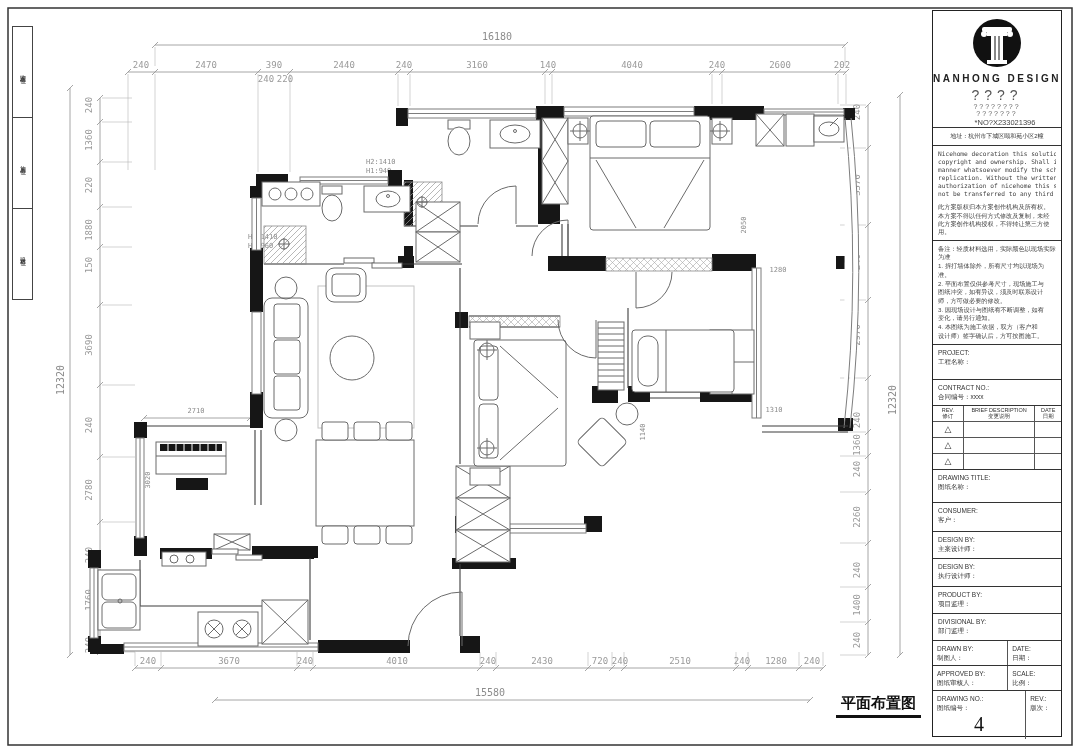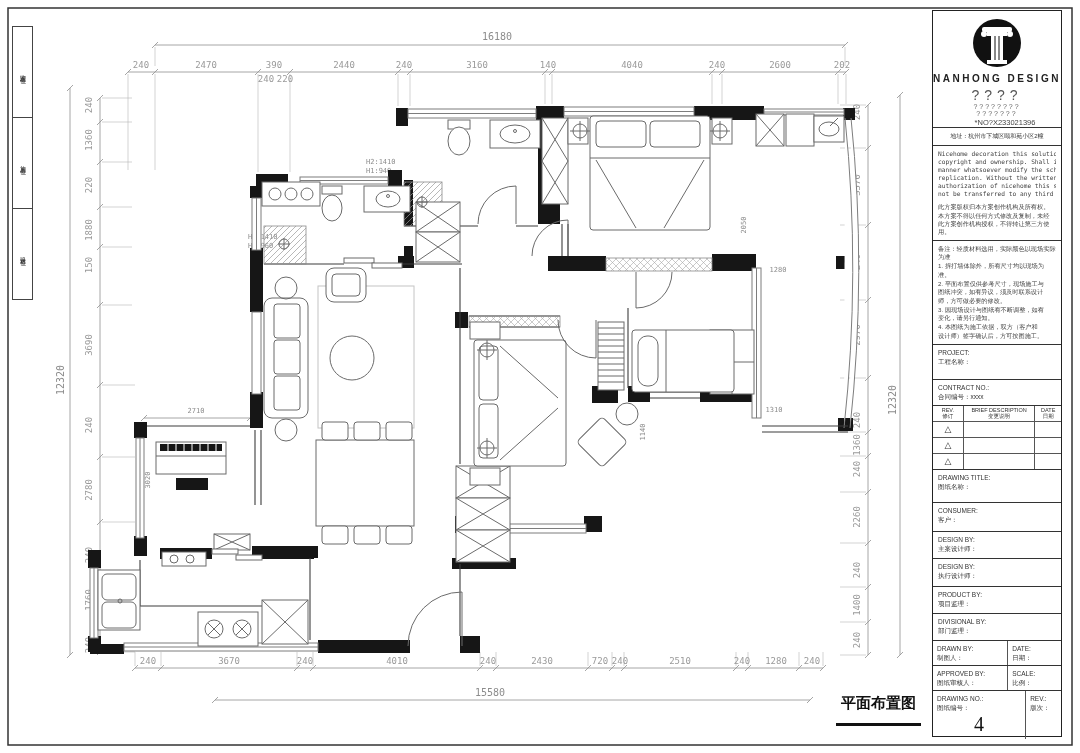--- a/index.html
+++ b/index.html
@@ -22,21 +22,21 @@
 
   
   .strip{position:absolute;left:12px;top:26px;width:19px;height:272px;border:1px solid #444;
          display:flex;flex-direction:column;background:#fff;}
   .strip-cell{flex:1;border-bottom:1px solid #444;display:flex;align-items:center;justify-content:center;}
   .strip-cell:last-child{border-bottom:none;}
   .strip-cell span{writing-mode:vertical-rl;font-size:6px;color:#333;letter-spacing:1px;}
 
   
   .plan-title{position:absolute;left:836px;top:694px;font:bold 15px "Liberation Serif",serif;
-              color:#111;border-bottom:3px solid #111;padding:0 5px 10px;}
+              color:#111;border-bottom:3px solid #111;padding:0 5px 2px;}
 
   
   .tb{position:absolute;left:932px;top:10px;width:130px;height:727px;border:1.3px solid #222;
       display:flex;flex-direction:column;background:#fff;color:#222;box-sizing:border-box;}
   .tb-logo{height:138px;display:flex;flex-direction:column;align-items:center;justify-content:flex-start;padding-top:6px;}
   .tb-name{font-size:10px;font-weight:bold;letter-spacing:2.5px;margin-top:2px;}
   .tb-q1{font-size:14px;letter-spacing:5px;color:#555;margin-top:3px;}
   .tb-q2{font-size:7px;letter-spacing:2px;color:#666;}
   .tb-q3{font-size:7px;letter-spacing:2px;color:#666;}
   .tb-no{font-size:7.5px;color:#444;margin-top:1px;margin-left:16px;}

